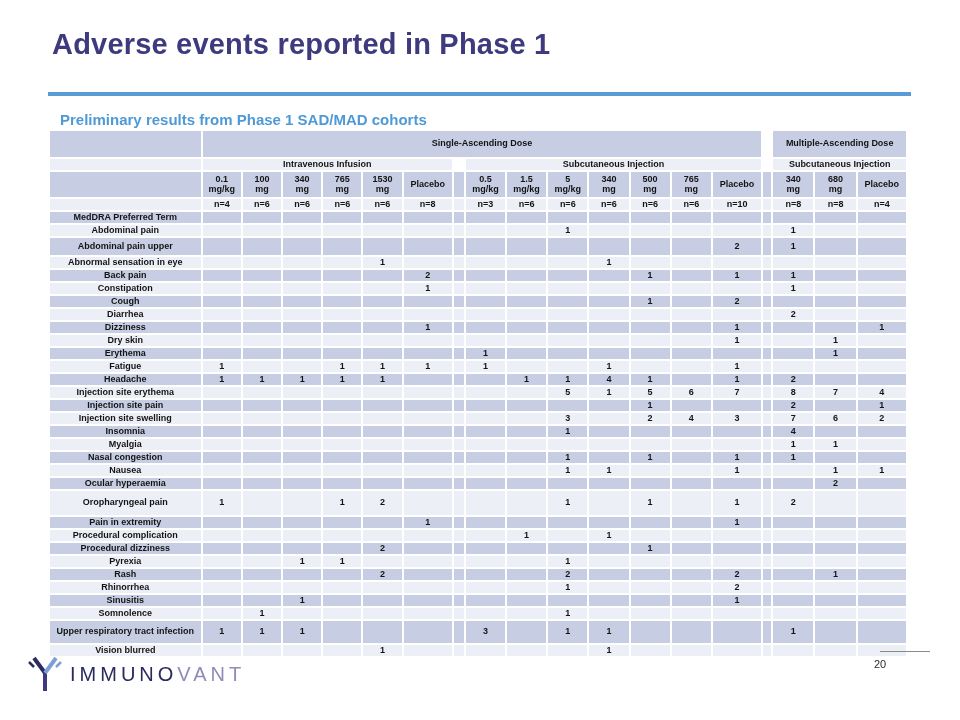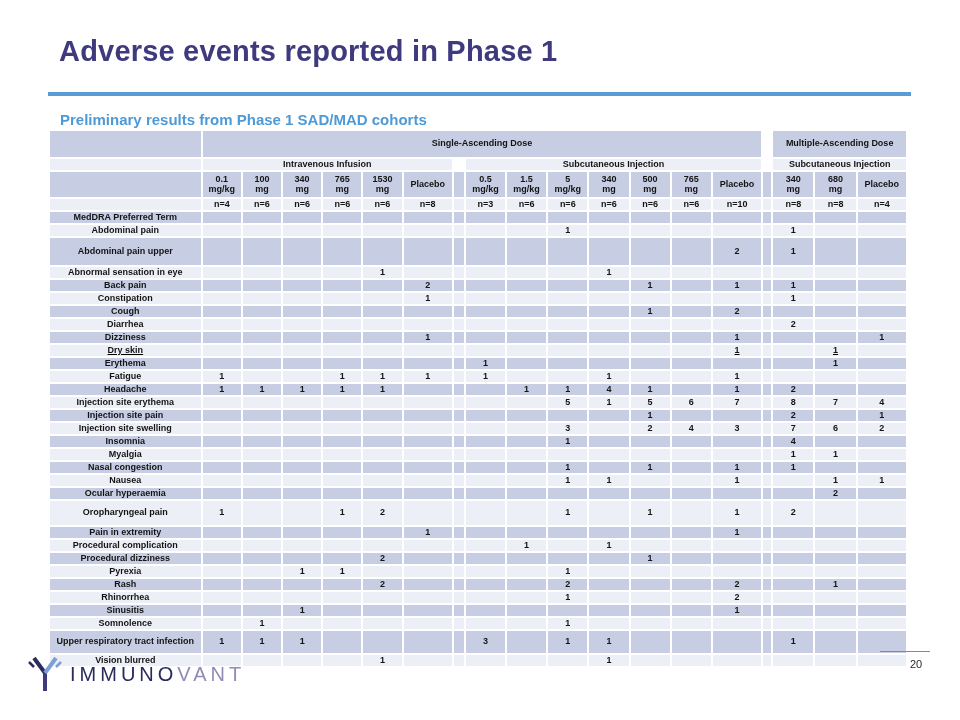--- a/index.html
+++ b/index.html
@@ -1,35 +1,35 @@
 <!DOCTYPE html>
 <html><head>
 <meta charset="utf-8">
 <style>
   html,body { margin:0; padding:0; background:#fff; }
   .slide { position:relative; width:960px; height:720px; background:#ffffff; overflow:hidden;
            font-family:"Liberation Sans", sans-serif; }
-  .title { position:absolute; left:48px; top:24px; margin:11px; font-size:29px; font-weight:bold;
+  .title { position:absolute; left:48px; top:24px; margin:4px; font-size:29px; font-weight:bold;
            color:#3e3a7d; letter-spacing:0.2px; }
   .rule  { position:absolute; left:48px; top:92px; width:863px; height:4px; background:#5b9bd5; }
   .subtitle { position:absolute; left:48px; top:99px; margin:12px; font-size:15px; font-weight:bold;
            color:#4e9ad6; }
   table.ae { position:absolute; left:48px; top:129px; border-spacing:2px; table-layout:fixed;
            width:860px; }
   table.ae td { padding:0; font-size:9px; font-weight:bold; color:#141414; text-align:center;
            vertical-align:middle; line-height:1.05; white-space:pre-line; overflow:hidden; }
   td.L { background:#c7cee3; }           
   td.W { background:#edeff7; }           
   td.G { background:#ffffff; }           
   td.term { padding:0 6px; }
   .footer-logo { position:absolute; left:28px; top:654px; display:flex; align-items:center; }
   .brand { font-size:20px; letter-spacing:4px; color:#2b2a5e; margin-left:8px; }
   .brand .sec { color:#908cb8; }
   .pageline { position:absolute; left:880px; top:651px; width:50px; height:1px; background:#8a8a8a; }
-  .pageno { position:absolute; left:904px; top:658px; width:24px; text-align:center;
+  .pageno { position:absolute; left:868px; top:658px; width:24px; text-align:center;
             font-size:11px; color:#2a2a2a; }
 </style>
 </head>
 <body>
 
 <div class="slide">
 
   <h1 class="title">Adverse events reported in Phase 1</h1>
   <div class="rule"></div>
   <h2 class="subtitle">Preliminary results from Phase 1 SAD/MAD cohorts</h2>
@@ -163,21 +163,21 @@
           <td class="W">1</td>
           <td class="W"></td>
           <td class="W"></td>
           <td class="W"></td>
           <td class="W"></td>
           <td class="W"></td>
           <td class="W">1</td>
           <td class="W"></td>
           <td class="W"></td>
         </tr>
-        <tr style="height: 27px; margin-top: 12px;">
+        <tr style="height: 17px; margin-top: 12px;">
           <td class="L term">Abdominal pain upper</td>
           <td class="L"></td>
           <td class="L"></td>
           <td class="L"></td>
           <td class="L"></td>
           <td class="L"></td>
           <td class="L"></td>
           <td class="L"></td>
           <td class="L"></td>
           <td class="L"></td>
@@ -310,21 +310,21 @@
           <td class="L"></td>
           <td class="L"></td>
           <td class="L"></td>
           <td class="L"></td>
           <td class="L">1</td>
           <td class="L"></td>
           <td class="L"></td>
           <td class="L"></td>
           <td class="L">1</td>
         </tr>
-        <tr style="height: 11px; text-decoration: underline;">
+        <tr style="height: 11px;">
           <td class="W term">Dry skin</td>
           <td class="W"></td>
           <td class="W"></td>
           <td class="W"></td>
           <td class="W"></td>
           <td class="W"></td>
           <td class="W"></td>
           <td class="W"></td>
           <td class="W"></td>
           <td class="W"></td>

